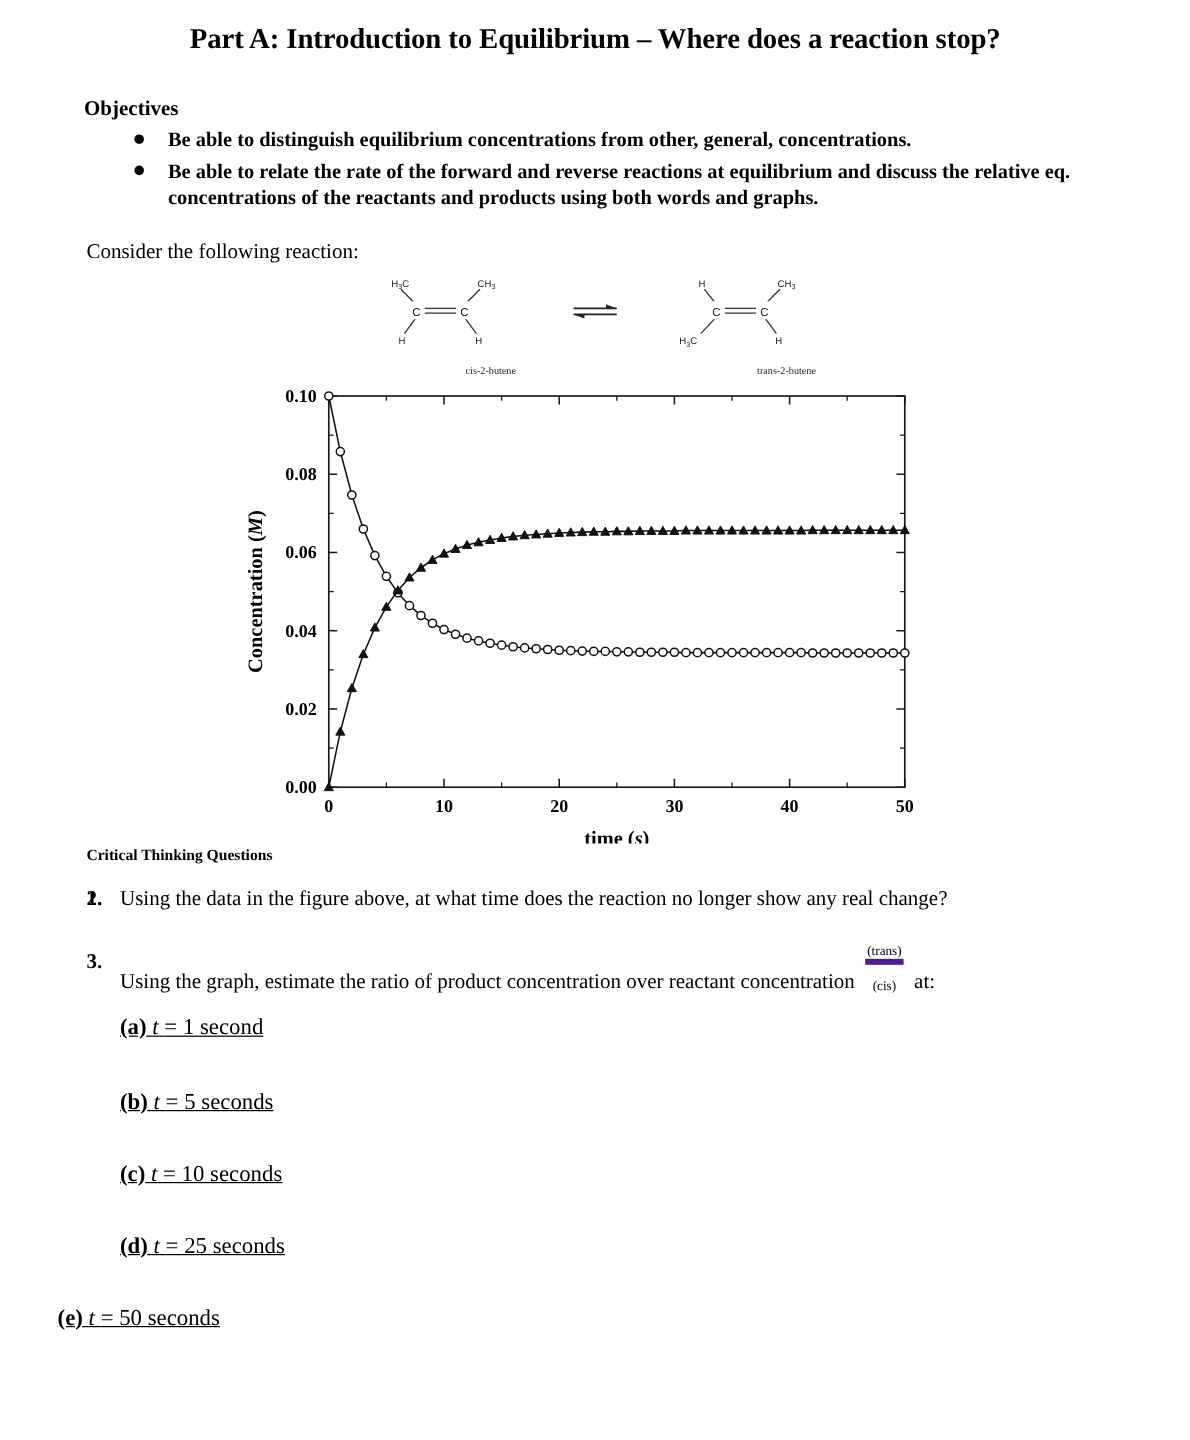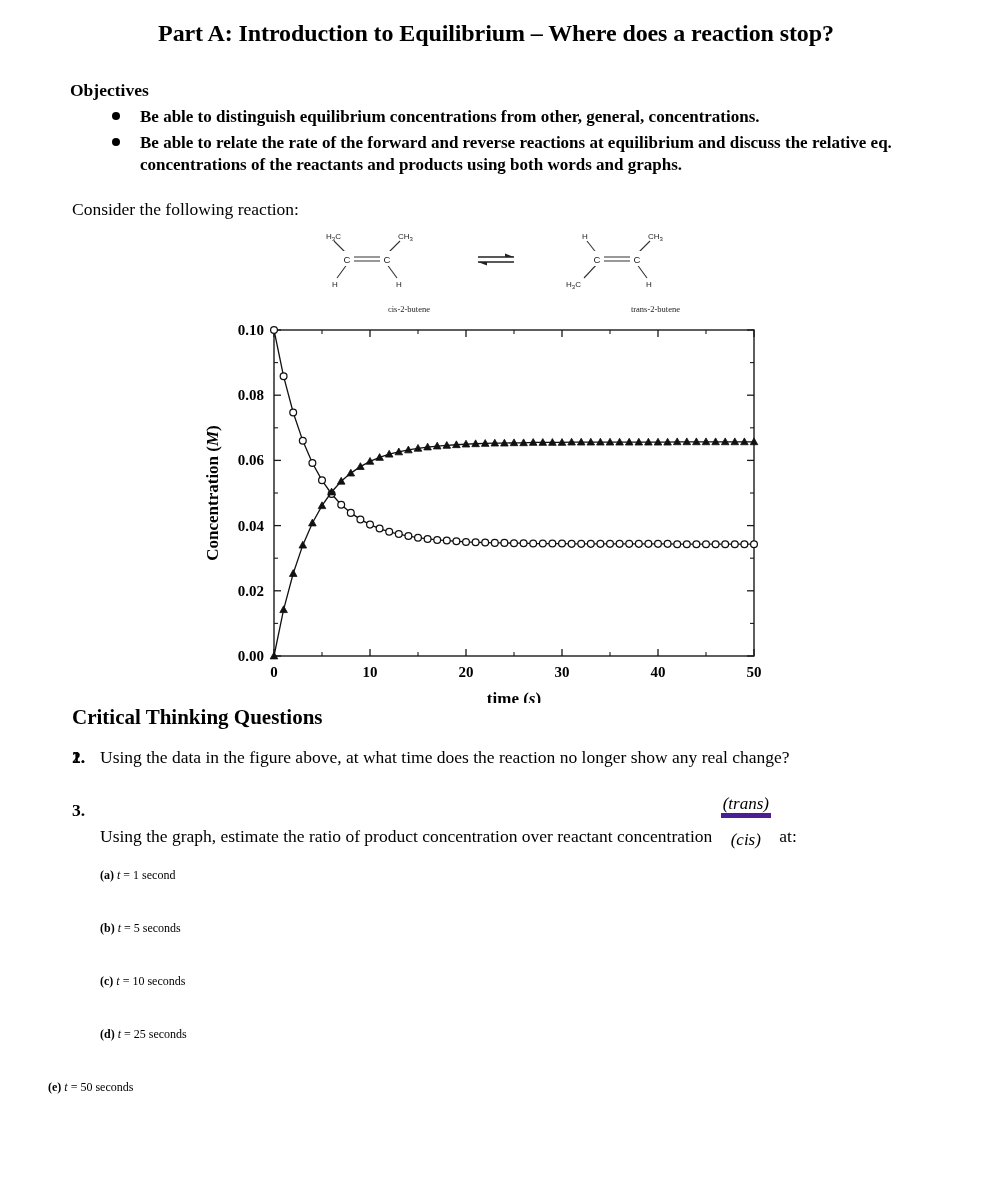--- a/index.html
+++ b/index.html
@@ -43,32 +43,32 @@
     text-align:right;font-size:8.5px;margin-top:8px;
     font-family:"Liberation Serif","DejaVu Serif",serif;color:#222;
   }
   .eq-arrow{margin-top:26px;}
 
   
   .figure{position:relative;margin:4px 0 0 0;height:385px;}
   .figure svg{display:block;margin:0 auto;}
 
   
-  .ctq{font-weight:bold;font-size:21px;margin:2px 0 0 72px;}
+  .ctq{font-weight:bold;font-size:13px;margin:2px 0 0 72px;}
   .q{position:relative;font-size:17.5px;margin:16px 0 0 72px;padding-left:28px;
      padding-right:40px;line-height:1.3;}
   .q .num{position:absolute;left:0;top:0;font-weight:bold;}
   .q3{margin-top:30px;}
   .frac{
     display:inline-block;vertical-align:-0.45em;text-align:center;
-    font-size:17px;line-height:1.12;margin:0 4px;position:relative;top:-0.25em;font-style:italic;
+    font-size:11px;line-height:1.12;margin:0 4px;position:relative;top:-0.25em;
   }
   .frac .num-t{display:block;padding:0 2px;}
   .frac .den-t{display:block;padding:12px 2px;border-top:5px solid #4c1d95;}
-  .sub{margin:15px 0 0 36px;font-size:12px;}
+  .sub{margin:15px 0 0 36px;font-size:19px;text-decoration:underline;}
   .sub-first{margin-top:2px;}
   .sub b{font-weight:bold;}
   i{font-style:italic;}
 </style>
 </head>
 <body>
 
 <div class="page">
 
   <div class="title">Part A: Introduction to Equilibrium – Where does a reaction stop?</div>

